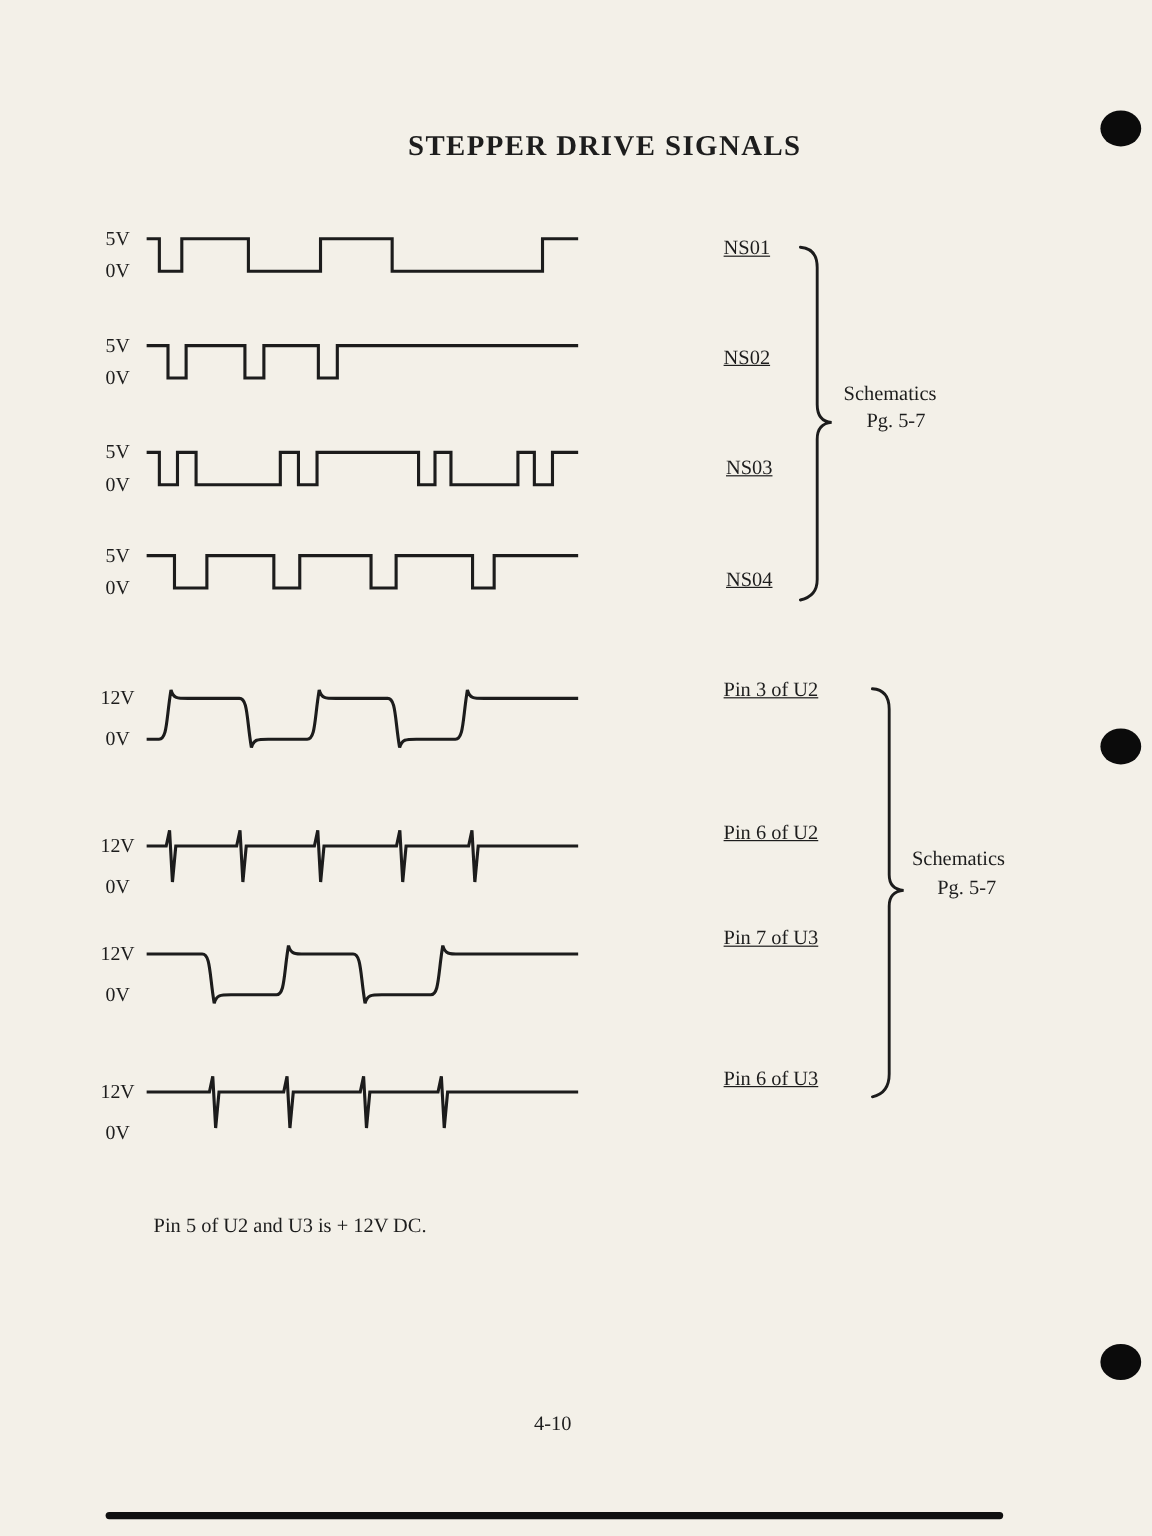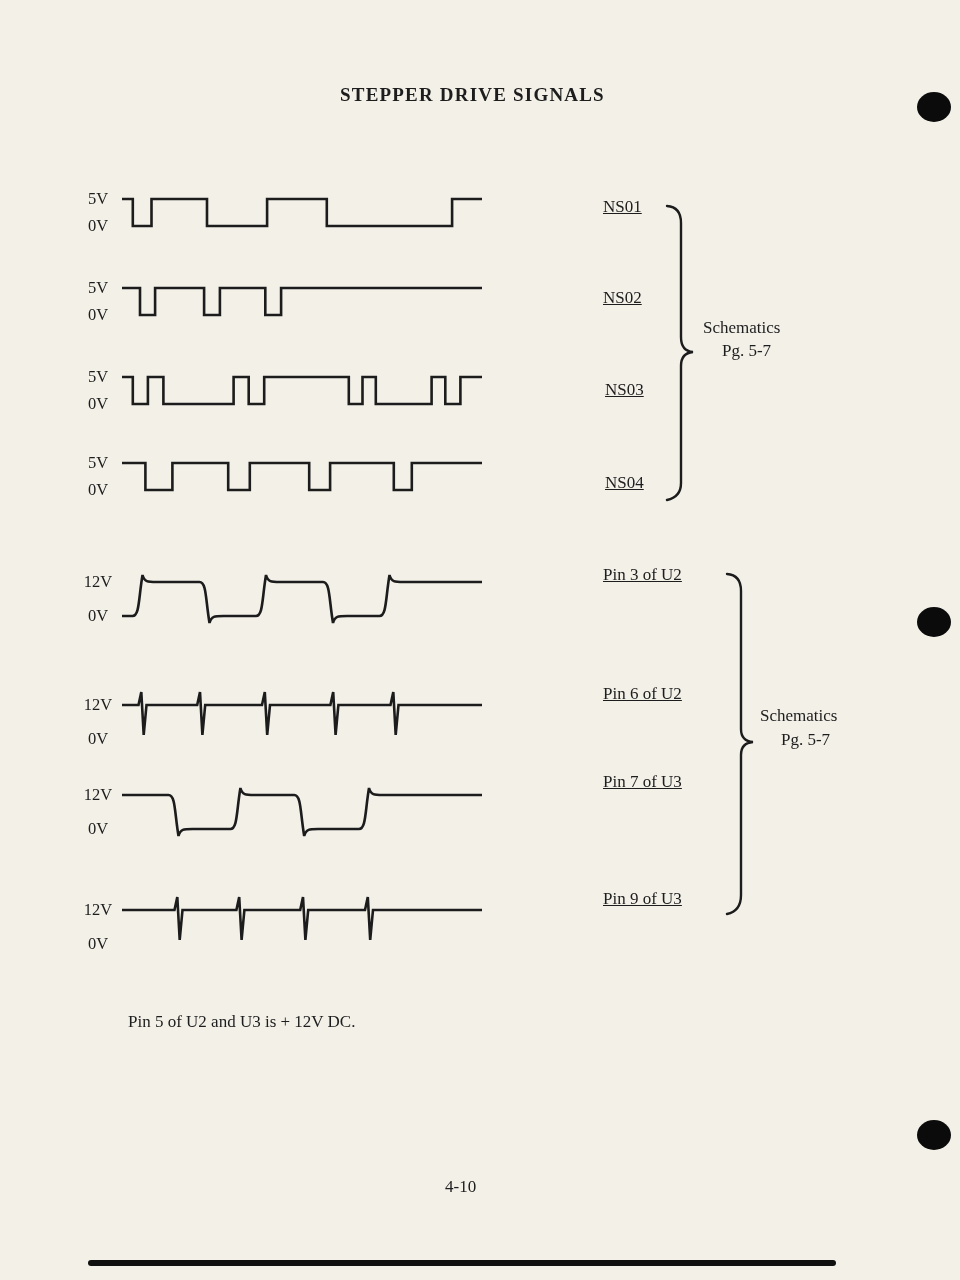--- a/index.html
+++ b/index.html
@@ -2,21 +2,21 @@
 <html><head>
 <meta charset="utf-8">
 <style>
   html,body{margin:0;padding:0;background:#d8d4ca;}
   .page{
     position:relative;width:960px;height:1280px;overflow:hidden;
     background:#f3f0e8;
     font-family:"Liberation Serif","DejaVu Serif",serif;
     color:#1d1d1d;
   }
-  .title{position:absolute;left:340px;top:84px;font-size:19px;font-weight:bold;letter-spacing:1.2px;}
+  .title{position:absolute;left:340px;top:109px;font-size:24px;font-weight:bold;letter-spacing:1.2px;}
   .trace{position:absolute;width:410px;height:72px;}
   .lbl{position:absolute;left:0;width:40px;text-align:center;font-size:16.5px;line-height:20px;}
   .lbl.top{top:6px;}
   .sq .lbl.bot{top:33px;}
   .rc .lbl.bot,.sp .lbl.bot{top:40px;}
   .trace svg{position:absolute;left:44px;top:0;}
   .t1{left:78px;top:183px}.t2{left:78px;top:272px}.t3{left:78px;top:361px}.t4{left:78px;top:447px}
   .t5{left:78px;top:566px}.t6{left:78px;top:689px}.t7{left:78px;top:779px}.t8{left:78px;top:894px}
   .sig{position:absolute;font-size:17px;text-decoration:underline;}
   .s1{left:603px;top:197px}.s2{left:603px;top:288px}.s3{left:605px;top:380px}.s4{left:605px;top:473px}
@@ -99,21 +99,21 @@
       </svg>
   </div>
 
   <div class="sig s1">NS01</div>
   <div class="sig s2">NS02</div>
   <div class="sig s3">NS03</div>
   <div class="sig s4">NS04</div>
   <div class="sig s5">Pin 3 of U2</div>
   <div class="sig s6">Pin 6 of U2</div>
   <div class="sig s7">Pin 7 of U3</div>
-  <div class="sig s8">Pin 9 of U3</div>
+  <div class="sig s8">Pin 6 of U3</div>
 
   <svg class="brace b1" width="32" height="300" viewBox="0 0 32 300">
     <path d="M 3 3 Q 17 4 17 20 L 17 134 Q 17 148 29 149 Q 17 150 17 163 L 17 280 Q 17 294 3 297" fill="none" stroke="#1c1c1c" stroke-width="2.4" stroke-linecap="round"></path>
   </svg>
   <div class="ref r1a">Schematics</div>
   <div class="ref r1b">Pg. 5-7</div>
 
   <svg class="brace b2" width="32" height="346" viewBox="0 0 32 346">
     <path d="M 3 3 Q 17 4 17 20 L 17 158 Q 17 170 29 171 Q 17 172 17 184 L 17 324 Q 17 340 3 343" fill="none" stroke="#1c1c1c" stroke-width="2.4" stroke-linecap="round"></path>
   </svg>

